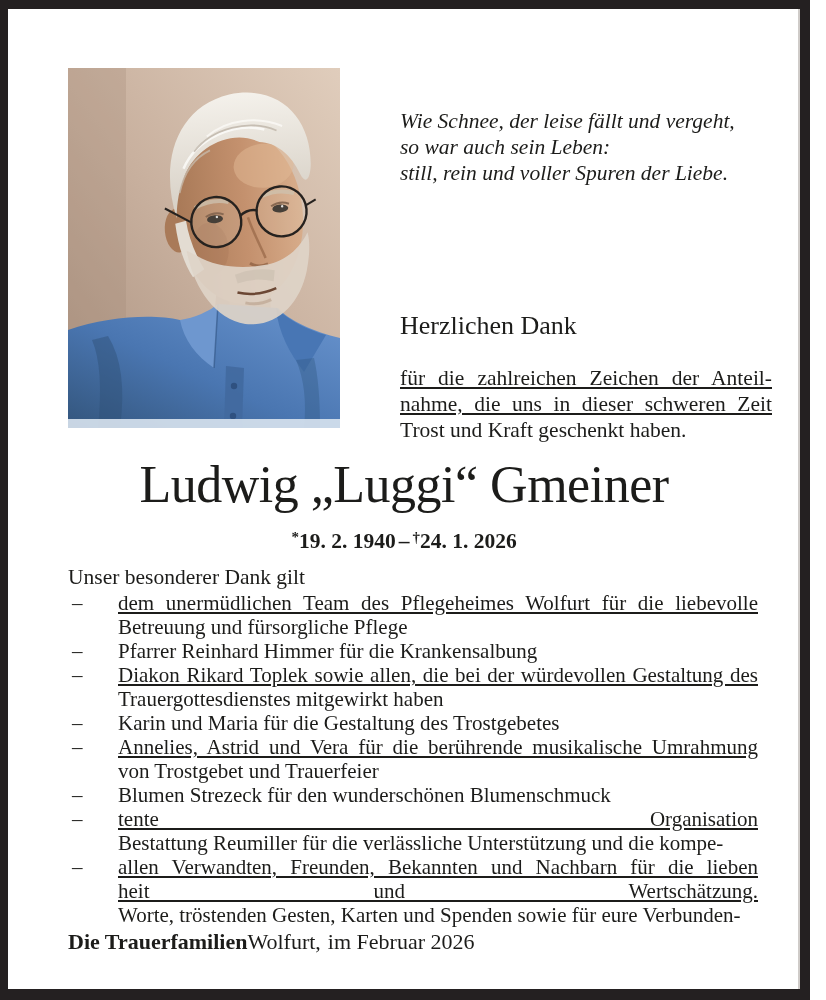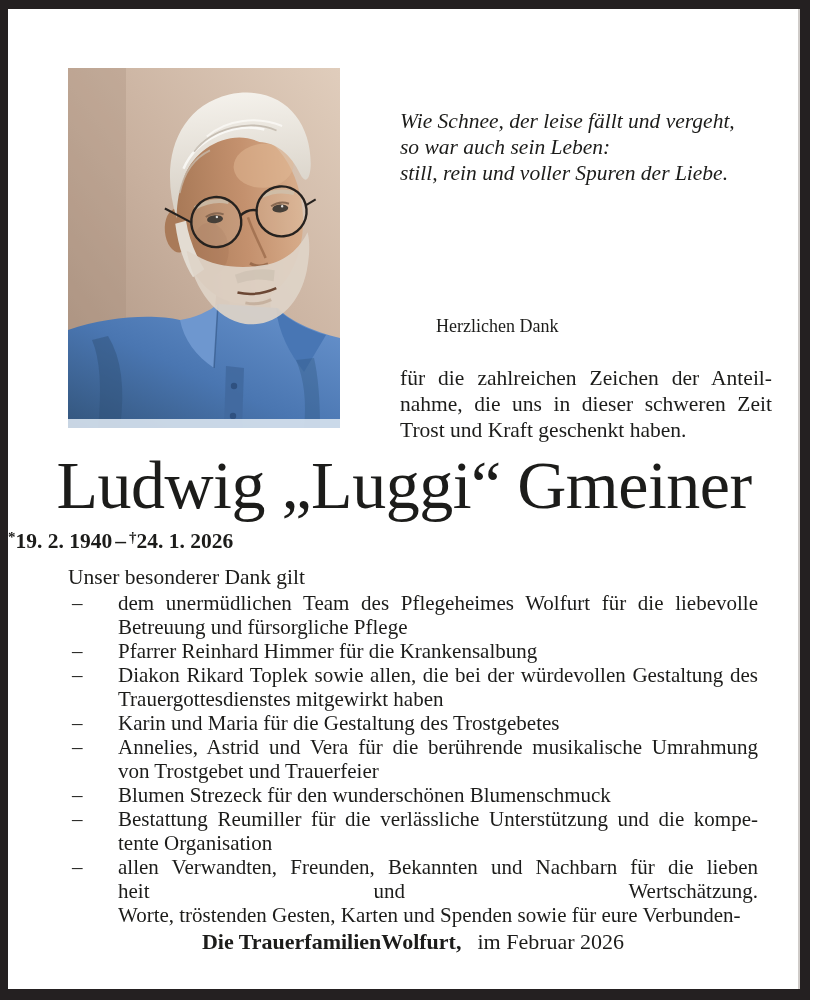--- a/index.html
+++ b/index.html
@@ -7,38 +7,38 @@
     position:relative;width:810px;height:1000px;box-sizing:border-box;
     background:#fff;border:solid #242021;border-width:9px 10px 11px 8px;
     font-family:"Liberation Serif",serif;color:#1c1c1a;overflow:hidden;
   }
   .inner{position:absolute;inset:0;}
   .edge-line{position:absolute;top:0;bottom:0;right:0;width:2px;background:#cfcbc8;}
   .photo{position:absolute;left:60px;top:59px;width:272px;height:360px;}
   .photo svg{display:block;}
   .right-col{position:absolute;left:392px;top:99px;width:378px;height:352px;}
   .verse{font-style:italic;font-size:21.5px;line-height:26px;}
-  .thanks-heading{position:absolute;left:0;top:203px;font-size:18px;line-height:30px;margin-left:36px;}
+  .thanks-heading{position:absolute;left:0;top:203px;font-size:26px;line-height:30px;}
   .thanks-body{position:absolute;left:0;top:257px;width:372px;font-size:21.5px;line-height:26px;}
-  .jlines .line:not(:last-child){text-align:justify;text-align-last:justify;}
+  .jlines .line:not(:last-child){text-align:justify;text-align-last:justify;text-decoration:underline;}
   .name{position:absolute;left:0;top:442px;width:100%;text-align:center;
-        font-size:68px;line-height:68px;letter-spacing:-0.5px;white-space:nowrap;}
-  .dates{position:absolute;left:0;top:516px;width:100%;
+        font-size:52px;line-height:68px;letter-spacing:-0.5px;white-space:nowrap;}
+  .dates{position:absolute;left:0;top:516px;width:100%;text-align:center;
          font-weight:bold;font-size:21.5px;line-height:24px;}
   .date-sym{font-size:15px;vertical-align:6px;}
   .sep{margin:0 3px;}
   .ack{position:absolute;left:60px;top:555px;width:690px;font-size:21px;line-height:24px;}
   .ack-intro{font-size:21.5px;line-height:26px;margin-bottom:1px;}
   .ack-item{display:flex;}
   .dash{flex:0 0 22px;padding-left:4px;box-sizing:border-box;}
   .ack-text{flex:1;margin-left:28px;}
   .footer{position:absolute;left:60px;top:920px;width:690px;display:flex;
-          justify-content:center;font-size:22px;line-height:26px;}
+          justify-content:flex-start;font-size:22px;line-height:26px;}
   .sig{font-weight:bold;}
-  .place{font-weight:bold;margin-right:16px;}
+  .place{font-weight:normal;margin-right:7px;}
 </style>
 </head>
 <body>
 
 <div class="page">
   <div class="inner">
 
     <div class="photo">
       <svg width="272" height="360" viewBox="0 0 272 360" aria-hidden="true">
         <defs>
@@ -181,22 +181,22 @@
           </div>
           <div class="ack-item">
             <span class="dash">–</span>
             <div class="ack-text jlines">
               <div class="line">Blumen Strezeck für den wunderschönen Blumenschmuck</div>
             </div>
           </div>
           <div class="ack-item">
             <span class="dash">–</span>
             <div class="ack-text jlines">
+              <div class="line">tente Organisation</div>
               <div class="line">Bestattung Reumiller für die verlässliche Unterstützung und die kompe-</div>
-              <div class="line">tente Organisation</div>
             </div>
           </div>
           <div class="ack-item">
             <span class="dash">–</span>
             <div class="ack-text jlines">
               <div class="line">allen Verwandten, Freunden, Bekannten und Nachbarn für die lieben</div>
               <div class="line">heit und Wertschätzung.</div>
               <div class="line">Worte, tröstenden Gesten, Karten und Spenden sowie für eure Verbunden-</div>
             </div>
           </div>

